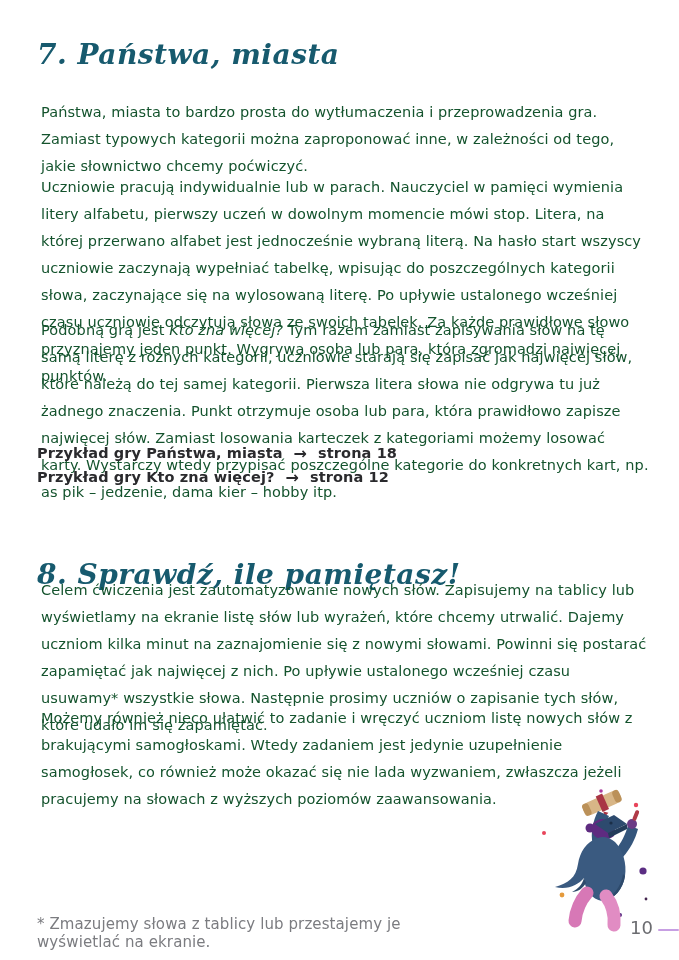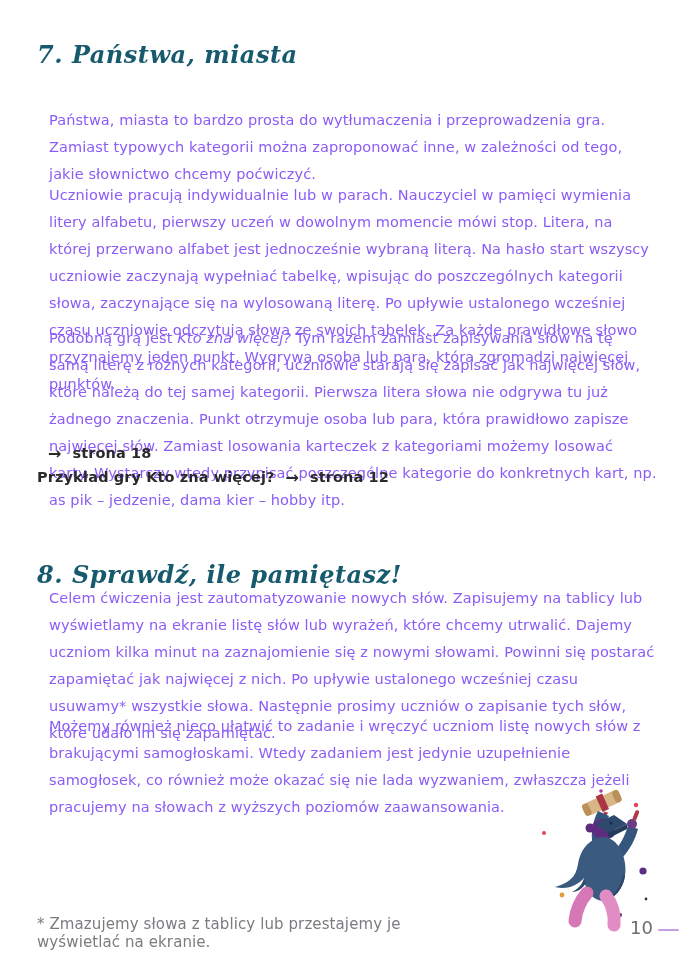--- a/index.html
+++ b/index.html
@@ -3,27 +3,27 @@
 <meta charset="utf-8">
 <style>
   html,body{margin:0;padding:0;background:#ffffff;}
   .page{
     position:relative;width:679px;height:960px;background:#ffffff;
     font-family:"DejaVu Sans",sans-serif;overflow:hidden;
   }
   .h{
     position:absolute;left:37px;width:606px;margin:0;
     font-family:"DejaVu Serif",serif;font-style:italic;font-weight:bold;
-    font-size:24px;line-height:46px;color:#175a6e;letter-spacing:0.5px;
+    font-size:28px;line-height:46px;color:#175a6e;letter-spacing:0.5px;
   }
   .section7-h{top:32px;}
   .section8-h{top:552px;}
   .body{
-    position:absolute;left:37px;width:608px;margin:12px;
-    font-size:14.5px;line-height:27px;color:#8b5cf6;letter-spacing:0.1px;
+    position:absolute;left:37px;width:608px;margin:4px;
+    font-size:14.5px;line-height:27px;color:#14532d;letter-spacing:0.1px;
   }
   .p1{top:95px;}
   .p2{top:170px;}
   .p3{top:313px;}
   .p4{top:573px;}
   .p5{top:701px;}
   .body em{font-style:italic;}
   .links{position:absolute;left:37px;top:441px;width:606px;}
   .link-row{
     display:flex;align-items:center;height:24px;
@@ -53,20 +53,21 @@
   <h1 class="h section7-h">7. Państwa, miasta</h1>
 
   <p class="body p1">Państwa, miasta to bardzo prosta do wytłumaczenia i przeprowadzenia gra. Zamiast typowych kategorii można zaproponować inne, w zależności od tego, jakie słownictwo chcemy poćwiczyć.</p>
 
   <p class="body p2">Uczniowie pracują indywidualnie lub w parach. Nauczyciel w pamięci wymienia litery alfabetu, pierwszy uczeń w dowolnym momencie mówi stop. Litera, na której przerwano alfabet jest jednocześnie wybraną literą. Na hasło start wszyscy uczniowie zaczynają wypełniać tabelkę, wpisując do poszczególnych kategorii słowa, zaczynające się na wylosowaną literę. Po upływie ustalonego wcześniej czasu uczniowie odczytują słowa ze swoich tabelek. Za każde prawidłowe słowo przyznajemy jeden punkt. Wygrywa osoba lub para, która zgromadzi najwięcej punktów.</p>
 
   <p class="body p3"><span>Podobną grą jest </span><em>Kto zna więcej?</em><span> Tym razem zamiast zapisywania słów na tę samą literę z różnych kategorii, uczniowie starają się zapisać jak najwięcej słów, które należą do tej samej kategorii. Pierwsza litera słowa nie odgrywa tu już żadnego znaczenia. Punkt otrzymuje osoba lub para, która prawidłowo zapisze najwięcej słów. Zamiast losowania karteczek z kategoriami możemy losować karty. Wystarczy wtedy przypisać poszczególne kategorie do konkretnych kart, np. as pik – jedzenie, dama kier – hobby itp.</span></p>
 
   <div class="links">
     <div class="link-row">
+      <span>Przykład gry Państwa, miasta</span>
       <span class="arrow">→</span>
       <span>strona 18</span>
     </div>
     <div class="link-row">
       <span>Przykład gry Kto zna więcej?</span>
       <span class="arrow">→</span>
       <span>strona 12</span>
     </div>
   </div>
 

